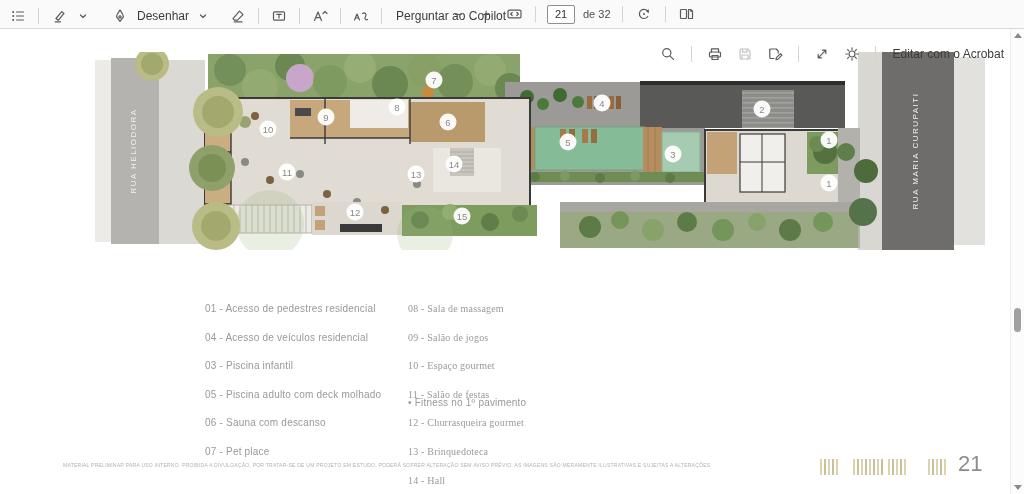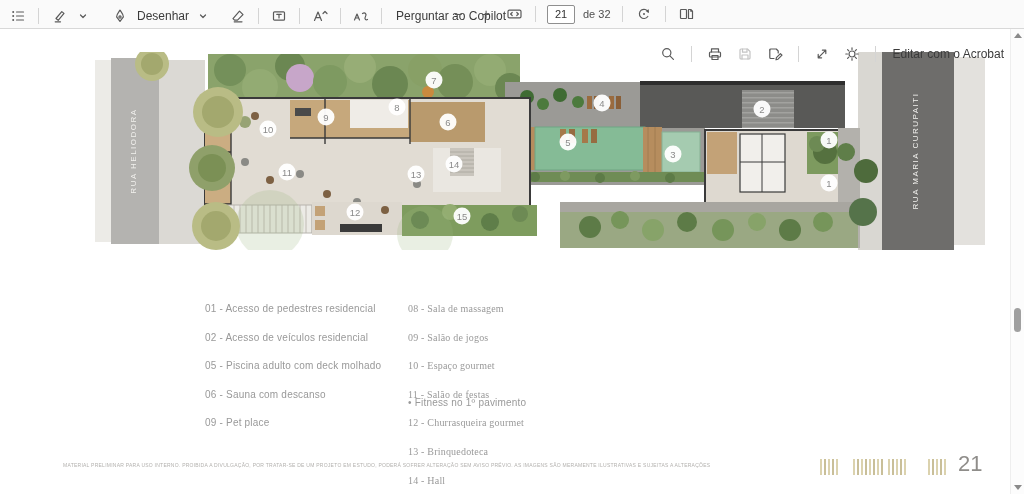--- a/index.html
+++ b/index.html
@@ -408,24 +408,25 @@
         <g transform="translate(367,164)">
             <circle r="8.5" fill="#fff" opacity="0.95"></circle>
             <text class="marker-text" y="3.5">15</text>
           </g>
       </g>
     </svg>
   </div>
 
   <div class="legend-col" style="left:205px;top:257px;">
     <div>01 - Acesso de pedestres residencial</div>
-    <div>02 - Acesso de veículos residencial</div>
+    <div>04 - Acesso de veículos residencial</div>
+    <div>03 - Piscina infantil</div>
     <div>05 - Piscina adulto com deck molhado</div>
     <div>06 - Sauna com descanso</div>
-    <div>09 - Pet place</div>
+    <div>07 - Pet place</div>
   </div>
   <div class="legend-col" style="left:408px;top:257px;font-family:Liberation Serif, serif;">
     <div>08 - Sala de massagem</div>
     <div>09 - Salão de jogos</div>
     <div>10 - Espaço gourmet</div>
     <div>11 - Salão de festas</div>
     <div>12 - Churrasqueira gourmet</div>
     <div>13 - Brinquedoteca</div>
     <div>14 - Hall</div>
     <div>15 - Playground</div>

